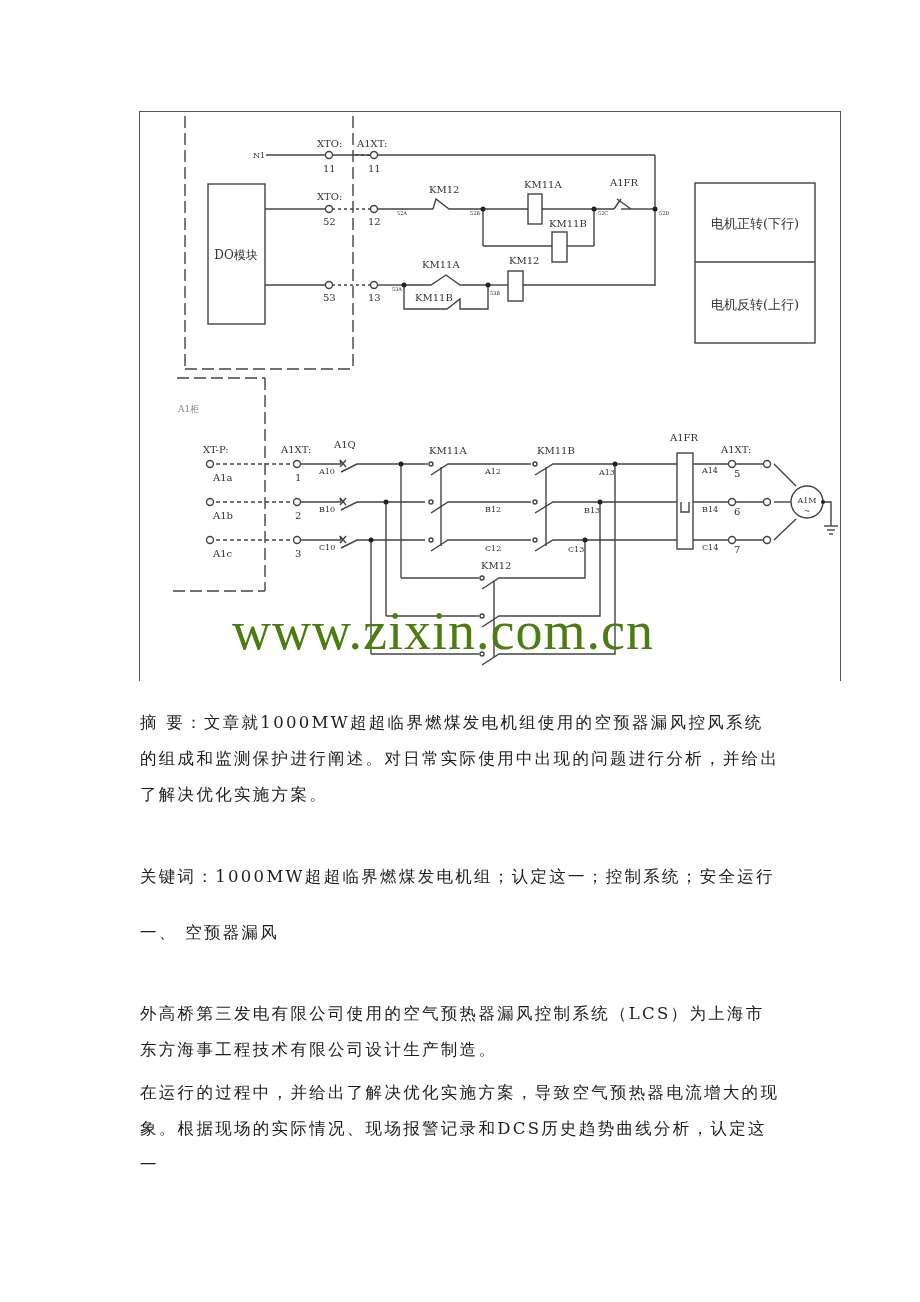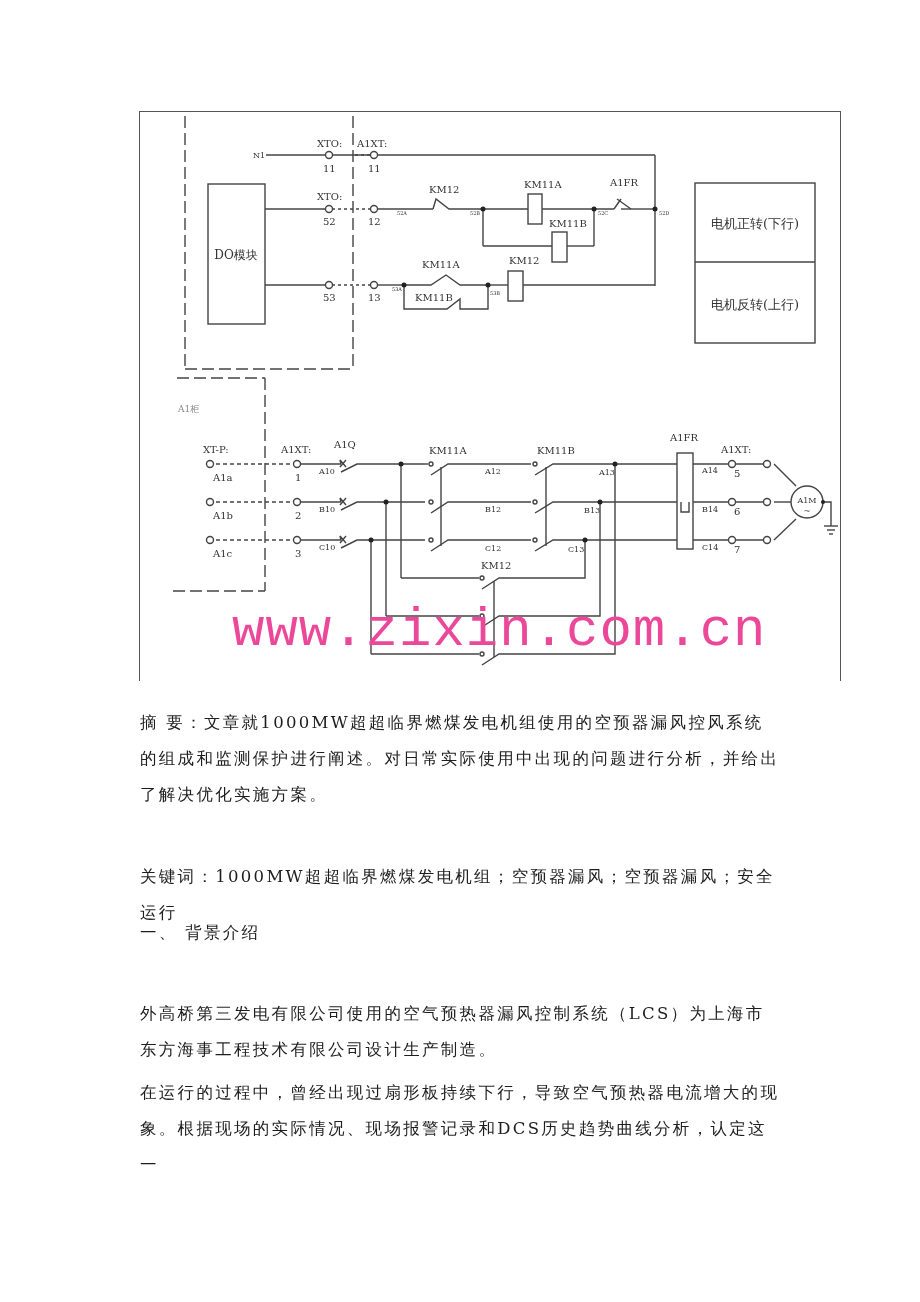--- a/index.html
+++ b/index.html
@@ -2,22 +2,22 @@
 <html><head>
 <meta charset="utf-8">
 <style>
   html, body { margin: 0; padding: 0; background: #ffffff; }
   body { width: 920px; height: 1302px; position: relative; overflow: hidden;
          font-family: "DejaVu Serif", "Liberation Serif", serif; color: #222; }
   .figure { position: absolute; left: 139px; top: 111px; width: 702px; height: 570px;
             border-top: 1.5px solid #555; border-left: 1.5px solid #555; border-right: 1.5px solid #555;
             box-sizing: border-box; background: #fff; }
   .figure svg { position: absolute; left: -139px; top: -111px; }
-  .watermark { position: absolute; left: 232px; top: 600px; font-family: Liberation Mono, monospace;
-               font-size: 54px; color: #ec4899; letter-spacing: 1px; white-space: nowrap; }
+  .watermark { position: absolute; left: 232px; top: 600px; font-family: Liberation Serif, serif;
+               font-size: 54px; color: #4d7c0f; letter-spacing: 1px; white-space: nowrap; }
   .para { position: absolute; left: 140px; width: 640px; font-size: 16.5px; line-height: 36px;
           letter-spacing: 2.3px; color: #1e1e1e; margin: 0; }
 </style>
 </head>
 <body>
 
 <div class="figure">
   <svg width="920" height="700" viewBox="0 0 920 700" xmlns="http://www.w3.org/2000/svg" font-family="DejaVu Serif, serif" fill="none" stroke="#444" stroke-width="1.4">
 
     <g stroke-dasharray="12,5">
@@ -239,16 +239,16 @@
       <text x="733" y="552">7</text>
       <text x="806" y="502" font-size="8" text-anchor="middle">A1M</text>
       <text x="806" y="513" font-size="8" text-anchor="middle">~</text>
     </g>
   </svg>
 </div>
 
 <div class="watermark">www.zixin.com.cn</div>
 
 <p class="para" style="top:705px">摘 要：文章就1000MW超超临界燃煤发电机组使用的空预器漏风控风系统的组成和监测保护进行阐述。对日常实际使用中出现的问题进行分析，并给出了解决优化实施方案。</p>
-<p class="para" style="top:859px">关键词：1000MW超超临界燃煤发电机组；空预器漏风；空预器漏风；安全运行</p>
-<p class="para" style="top:915px">一、 背景介绍</p>
+<p class="para" style="top:859px">关键词：1000MW超超临界燃煤发电机组；认定这一；控制系统；安全运行</p>
+<p class="para" style="top:915px">一、 空预器漏风</p>
 <p class="para" style="top:996px">外高桥第三发电有限公司使用的空气预热器漏风控制系统（LCS）为上海市东方海事工程技术有限公司设计生产制造。</p>
-<p class="para" style="top:1075px">在运行的过程中，曾经出现过扇形板持续下行，导致空气预热器电流增大的现象。根据现场的实际情况、现场报警记录和DCS历史趋势曲线分析，认定这一</p>
+<p class="para" style="top:1075px">在运行的过程中，并给出了解决优化实施方案，导致空气预热器电流增大的现象。根据现场的实际情况、现场报警记录和DCS历史趋势曲线分析，认定这一</p>
 
 </body></html>

